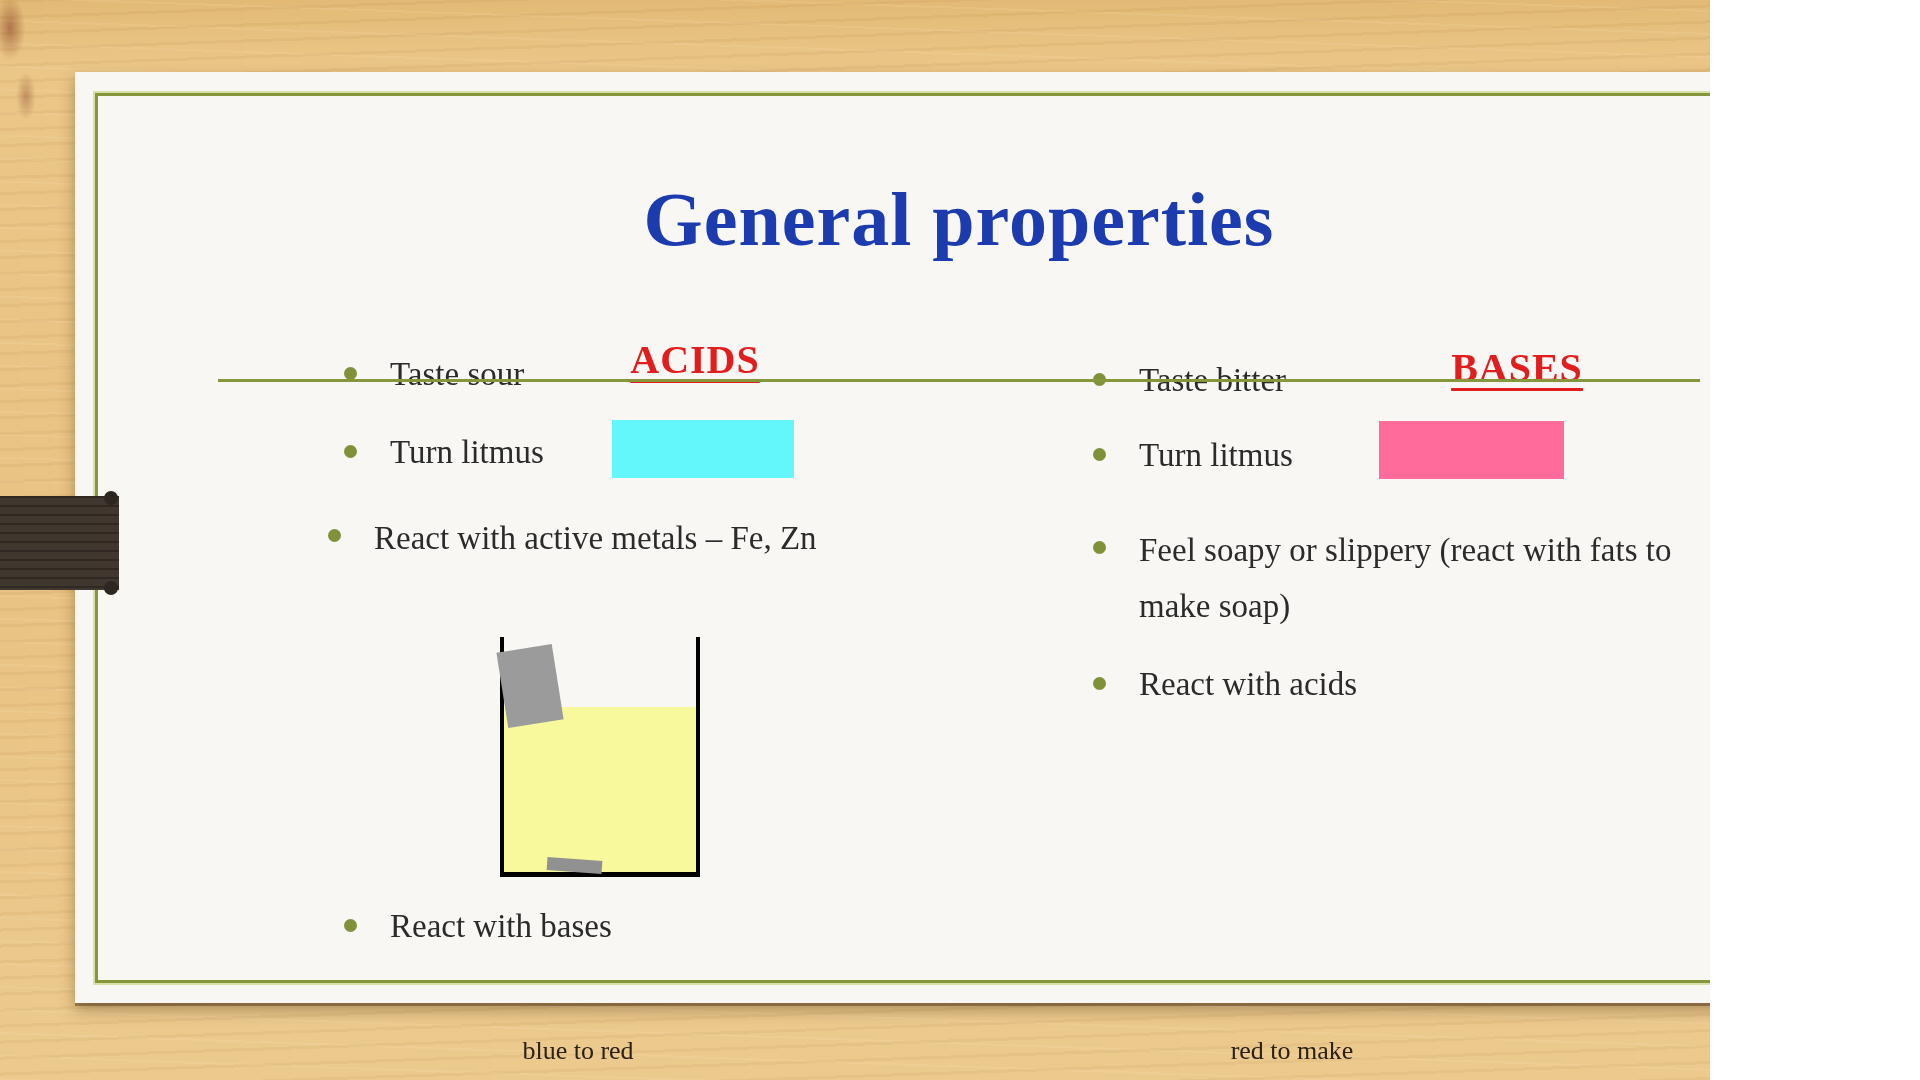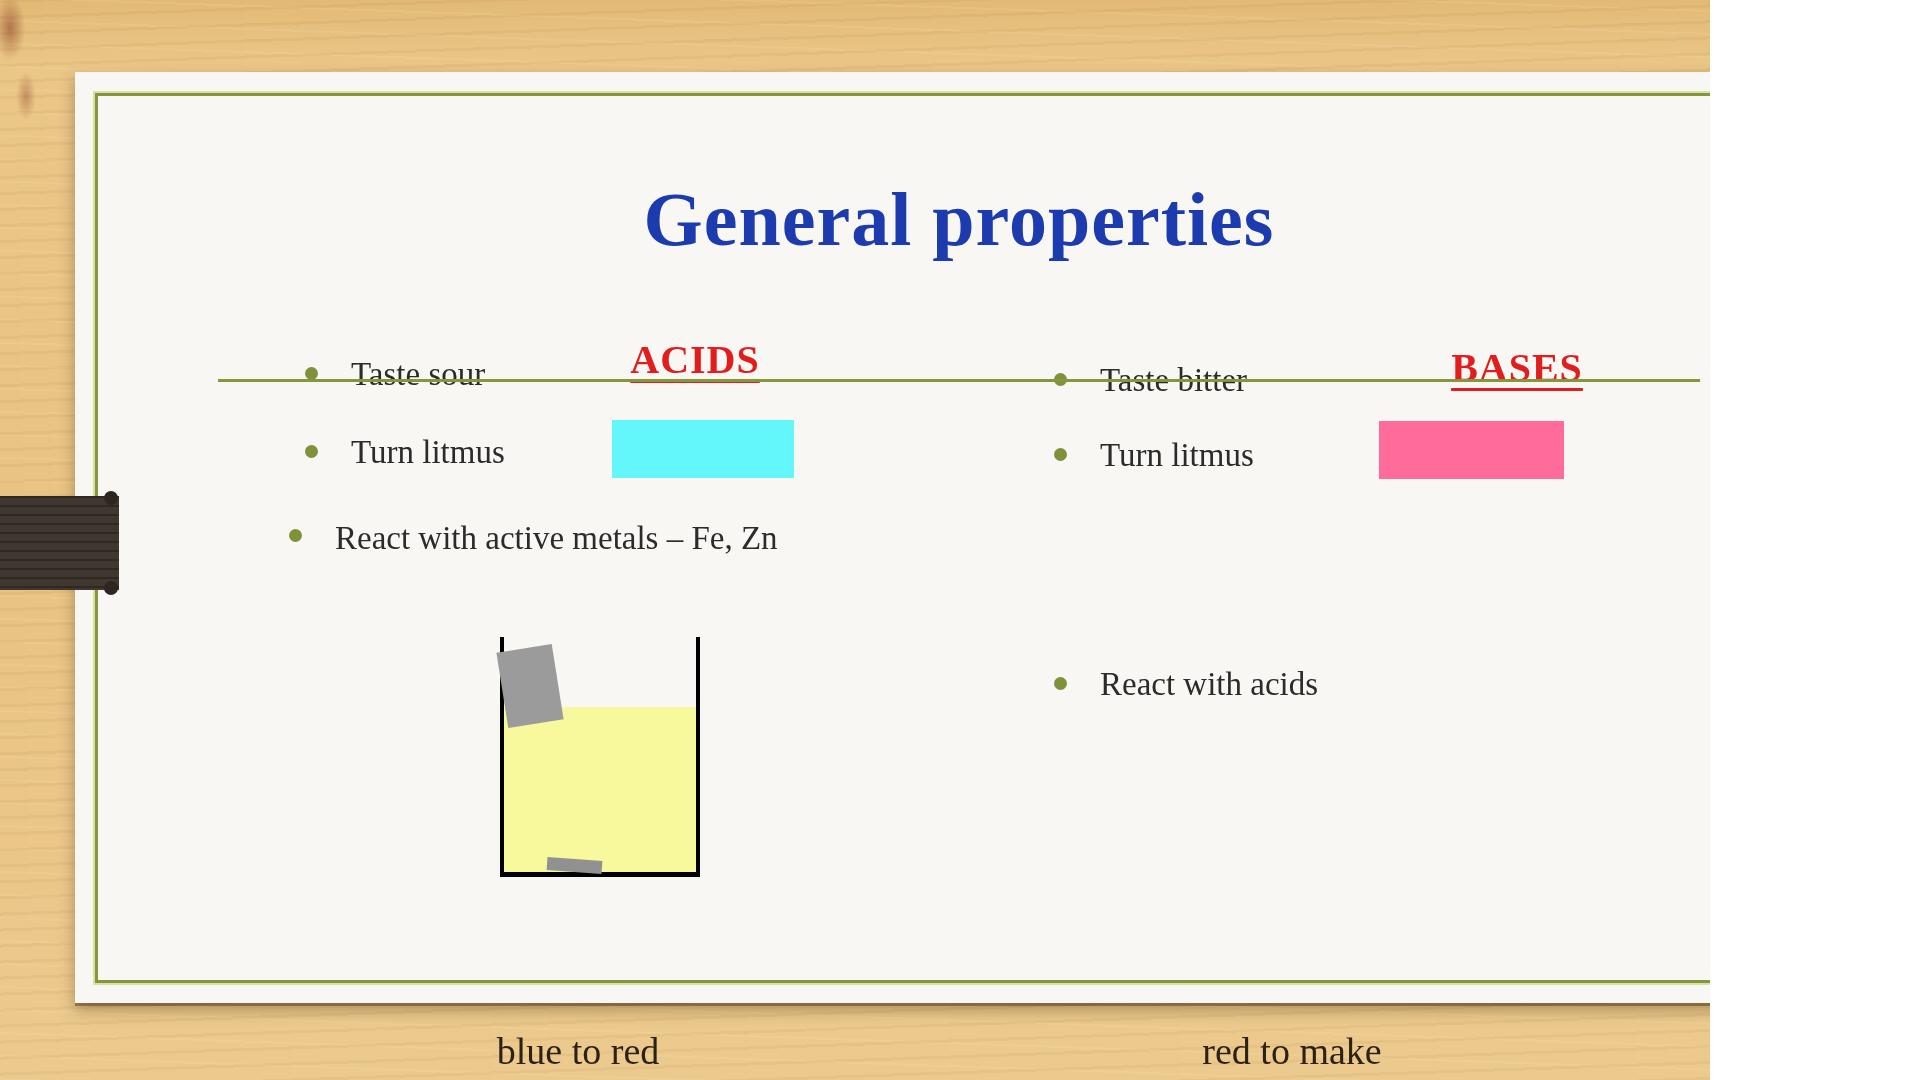--- a/index.html
+++ b/index.html
@@ -33,21 +33,21 @@
   .slide-title{position:absolute;left:0;top:104px;width:100%;text-align:center;
     font-size:76px;line-height:1.15;color:var(--title-blue);letter-spacing:1px;}
 
   .col-heading{position:absolute;transform:translateX(-50%);
     font-size:40px;font-weight:bold;color:var(--heading-red);letter-spacing:1px;
     text-decoration:underline;text-decoration-thickness:3px;text-underline-offset:7px;}
   .heading-acids{left:620px;top:264px;}
   .heading-bases{left:1442px;top:272px;}
 
   
-  .row{position:absolute;font-size:33px;line-height:52px;color:var(--body-text);}
+  .row{position:absolute;font-size:33px;line-height:52px;color:var(--body-text);margin-left:39px;}
   .row .dot{position:absolute;width:13px;height:13px;border-radius:50%;
     background:var(--bullet-olive);left:-46px;top:19px;}
   .two-line{line-height:56px;}
 
   .acid-r1{left:276px;top:276px;}
   .acid-r2{left:276px;top:354px;}
   .acid-r3{left:260px;top:438px;width:510px;}
   .acid-r4{left:276px;top:828px;}
 
   .base-r1{left:1025px;top:282px;}
@@ -68,21 +68,21 @@
   .beaker{position:absolute;left:425px;top:565px;width:200px;height:240px;
     border-left:4px solid #000;border-right:4px solid #000;border-bottom:5px solid #000;}
   .beaker .liquid{position:absolute;left:0;right:0;top:70px;bottom:0;
     background:var(--beaker-liquid);}
   .beaker .chip-float{position:absolute;left:-2px;top:11px;width:56px;height:76px;
     background:var(--metal-gray);transform:rotate(-9deg);}
   .beaker .chip-settled{position:absolute;left:43px;top:222px;width:55px;height:13px;
     background:#919191;transform:rotate(4deg);}
 
   
-  .caption{position:absolute;transform:translateX(-50%);font-size:38px;line-height:34px;
+  .caption{position:absolute;transform:translateX(-50%);font-size:26px;line-height:34px;
     color:var(--caption-text);top:1034px;}
   .caption-left{left:578px;}
   .caption-right{left:1292px;}
 
   
   .clamp{position:absolute;width:119px;height:94px;background:
     repeating-linear-gradient(180deg, rgba(0,0,0,.18) 0 2px, rgba(255,255,255,.03) 2px 9px),
     var(--clamp-brown);
     z-index:50;}
   .clamp-left{left:0;top:496px;}
@@ -111,29 +111,37 @@
       <span>Taste sour</span>
     </div>
     <div class="row acid-r2">
       <span class="dot"></span>
       <span>Turn litmus</span>
     </div>
     <div class="row two-line acid-r3">
       <span class="dot"></span>
       <span>React with active metals – Fe, Zn</span>
     </div>
+    <div class="row acid-r4">
+      <span class="dot"></span>
+      <span>React with bases</span>
+    </div>
     <div class="swatch swatch-cyan"></div>
 
     <div class="row base-r1">
       <span class="dot"></span>
       <span>Taste bitter</span>
     </div>
     <div class="row base-r2">
       <span class="dot"></span>
       <span>Turn litmus</span>
+    </div>
+    <div class="row two-line base-r3">
+      <span class="dot"></span>
+      <span>Feel soapy or slippery (react with fats to make soap)</span>
     </div>
     <div class="row base-r4">
       <span class="dot"></span>
       <span>React with acids</span>
     </div>
     <div class="swatch swatch-pink"></div>
 
     <div class="beaker">
       <div class="liquid"></div>
       <div class="chip-float"></div>

